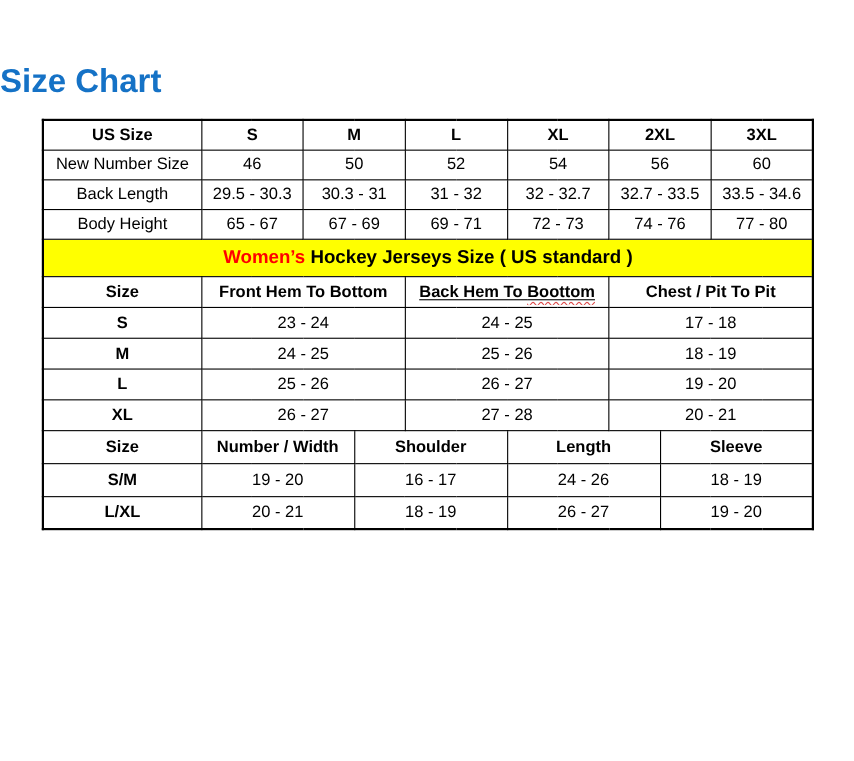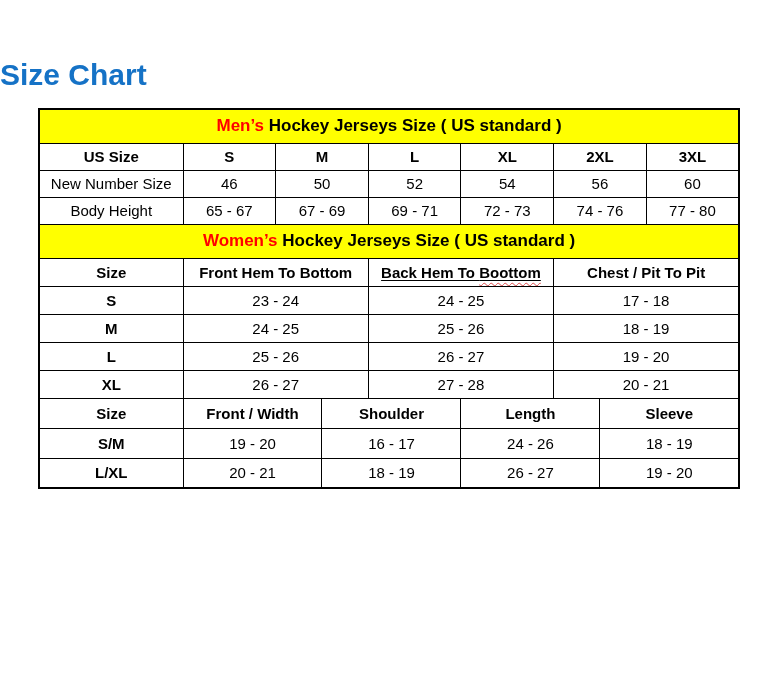--- a/index.html
+++ b/index.html
@@ -86,40 +86,46 @@
       <col class="sub-col">
       <col class="sub-col">
       <col class="sub-col">
       <col class="sub-col">
       <col class="sub-col">
       <col class="sub-col">
       <col class="sub-col">
       <col class="sub-col">
     </colgroup>
 <tbody class="sec-mens">
-      <tr class="band-row band-mens">
-        <td colspan="13"><span class="accent">Men’s</span><span> Hockey Jerseys Size ( US standard )</span></td>
-      </tr>
       <tr class="hdr-row">
         <td class="row-label">US Size</td>
         <td colspan="2">S</td>
         <td colspan="2">M</td>
         <td colspan="2">L</td>
         <td colspan="2">XL</td>
         <td colspan="2">2XL</td>
         <td colspan="2">3XL</td>
       </tr>
       <tr class="data-row">
         <td class="row-label">New Number Size</td>
         <td colspan="2">46</td>
         <td colspan="2">50</td>
         <td colspan="2">52</td>
         <td colspan="2">54</td>
         <td colspan="2">56</td>
         <td colspan="2">60</td>
+      </tr>
+      <tr class="data-row">
+        <td class="row-label">Back Length</td>
+        <td colspan="2">29.5 - 30.3</td>
+        <td colspan="2">30.3 - 31</td>
+        <td colspan="2">31 - 32</td>
+        <td colspan="2">32 - 32.7</td>
+        <td colspan="2">32.7 - 33.5</td>
+        <td colspan="2">33.5 - 34.6</td>
       </tr>
       <tr class="data-row">
         <td class="row-label">Body Height</td>
         <td colspan="2">65 - 67</td>
         <td colspan="2">67 - 69</td>
         <td colspan="2">69 - 71</td>
         <td colspan="2">72 - 73</td>
         <td colspan="2">74 - 76</td>
         <td colspan="2">77 - 80</td>
       </tr>
@@ -155,21 +161,21 @@
       <tr class="data-row">
         <td class="row-label">XL</td>
         <td colspan="4">26 - 27</td>
         <td colspan="4">27 - 28</td>
         <td colspan="4">20 - 21</td>
       </tr>
     </tbody>
     <tbody class="sec-youth">
       <tr class="hdr-row">
         <td class="row-label">Size</td>
-        <td colspan="3">Front / Width</td>
+        <td colspan="3">Number / Width</td>
         <td colspan="3">Shoulder</td>
         <td colspan="3">Length</td>
         <td colspan="3">Sleeve</td>
       </tr>
       <tr class="data-row">
         <td class="row-label">S/M</td>
         <td colspan="3">19 - 20</td>
         <td colspan="3">16 - 17</td>
         <td colspan="3">24 - 26</td>
         <td colspan="3">18 - 19</td>

